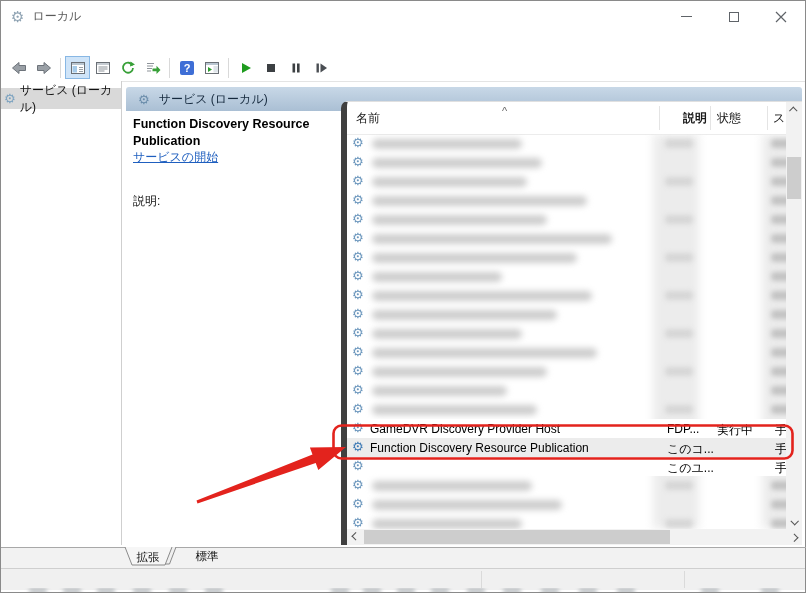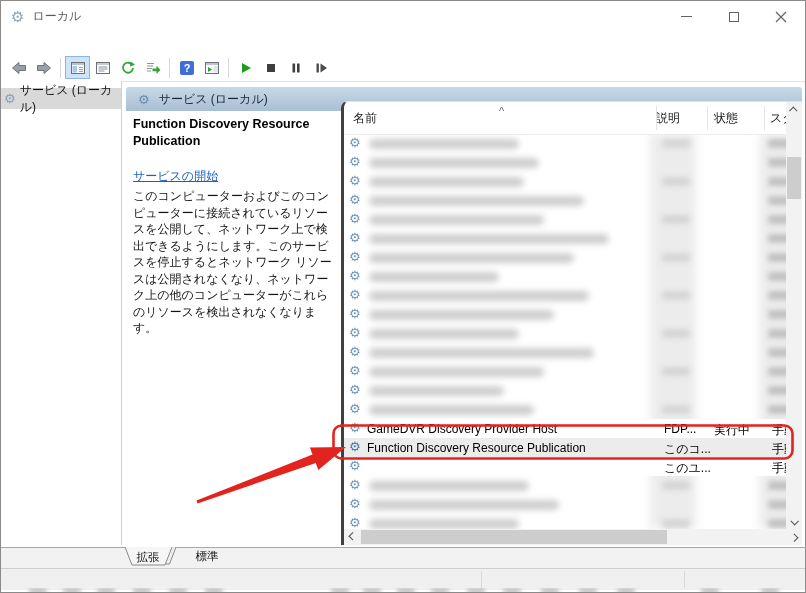--- a/index.html
+++ b/index.html
@@ -35,31 +35,31 @@
 
   
   .right-panel{position:absolute;top:86px;left:125px;width:676px;bottom:47px;background:#fff;}
   .panel-header{position:absolute;top:0;left:0;right:0;height:24px;border-radius:3px 3px 0 0;
                 background:linear-gradient(#c8d8e7,#aabfd4);display:flex;align-items:center;padding-left:12px;gap:9px;
                 font-size:12px;color:#15293d;}
   .panel-header .hdr-gear{font-size:13px;color:#5d82a2;opacity:.85;line-height:1;}
 
   .detail-panel{position:absolute;top:24px;left:0;width:214px;bottom:0;background:#fff;padding:5px 6px 0 7px;box-sizing:border-box;font-size:12px;color:#111;}
   .detail-title{font-weight:bold;font-size:12.5px;color:#000;line-height:1.32;}
-  .detail-link{display:inline-block;margin-top:19px;color:#1f5fbf;text-decoration:underline;cursor:pointer;}
+  .detail-link{display:inline-block;color:#1f5fbf;text-decoration:underline;cursor:pointer;}
   .desc-heading{margin-top:27px;}
   .desc-body{margin-top:3px;line-height:1.38;color:#141414;}
 
   
   .list-panel{position:absolute;top:14px;left:215px;right:0;bottom:0;background:#fff;
-              border-left:3px solid #404040;border-top:1px solid #e0e0e0;border-radius:7px 0 0 0;box-sizing:border-box;}
+              border-left:6px solid #404040;border-top:1px solid #e0e0e0;border-radius:7px 0 0 0;box-sizing:border-box;}
   .list-header{position:absolute;top:0;left:0;right:16px;height:32px;font-size:12px;color:#1a1a1a;border-bottom:1px solid #ececec;}
   .col-name{position:absolute;left:9px;bottom:7px;}
   .sort-glyph{position:absolute;left:155px;top:3px;font-size:11px;color:#666;}
-  .col-desc{position:absolute;left:312px;bottom:7px;}
+  .col-desc{position:absolute;left:336px;bottom:7px;font-weight:bold;}
   .col-status{position:absolute;left:370px;bottom:7px;}
   .col-startup{position:absolute;left:426px;bottom:7px;white-space:nowrap;}
   .hsep{position:absolute;top:4px;bottom:4px;width:1px;background:#e4e4e4;}
 
   .rows{position:absolute;top:32px;left:0;right:16px;bottom:16px;overflow:hidden;}
   .band{position:absolute;top:0;bottom:0;background:#ececec;filter:blur(4px);z-index:0;}
   .row{height:19px;position:relative;z-index:1;font-size:12px;color:#000;}
   .row.selected{background:#ececec;}
   .row.real{background:#fff;}
   .row.real.selected{background:#ececec;}
@@ -207,21 +207,21 @@
 
   <div class="right-panel">
     <div class="panel-header">
       <span class="hdr-gear">⚙</span>
       <span>サービス (ローカル)</span>
     </div>
 
     <div class="detail-panel">
       <div class="detail-title">Function Discovery Resource Publication</div>
       <span class="detail-link">サービスの開始</span>
-      <div class="desc-body">このコンピューターおよびこのコンピューターに接続されているリソースを公開して、ネットワーク上で検出できるようにします。このサービスを停止するとネットワーク リソースは公開されなくなり、ネットワーク上の他のコンピューターがこれらのリソースを検出されなくなります。</div>
+      <div class="desc-heading">説明:</div>
     </div>
 
     <div class="list-panel">
       <div class="list-header">
         <span class="col-name">名前</span>
         <span class="sort-glyph">^</span>
         <span class="col-desc">説明</span>
         <span class="col-status">状態</span>
         <span class="col-startup">スタ-</span>
         <span class="hsep" style="left:312px"></span>

